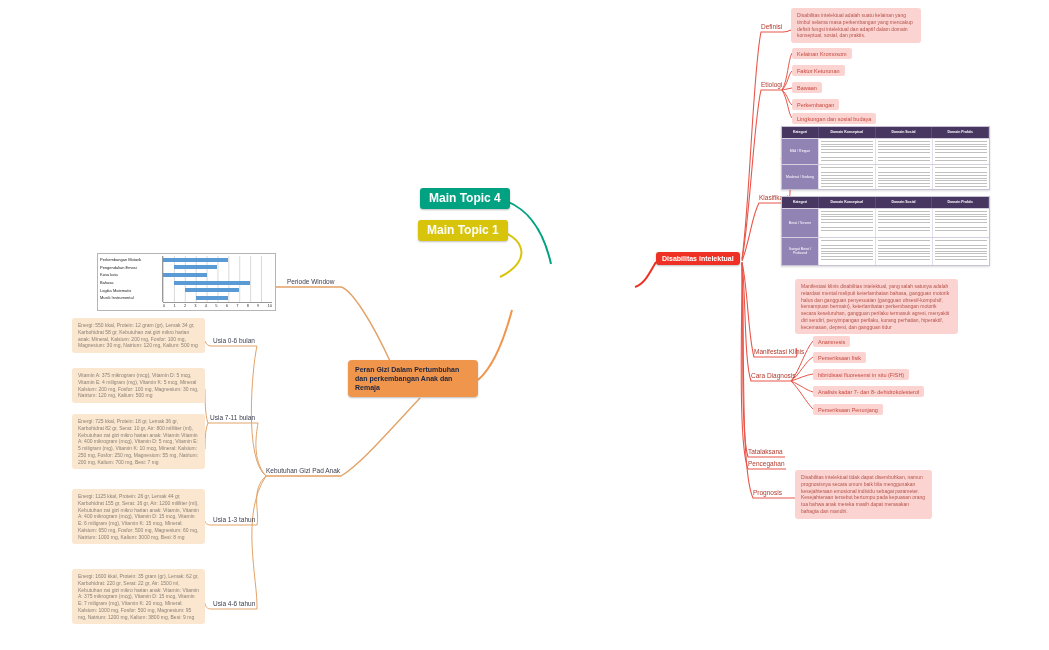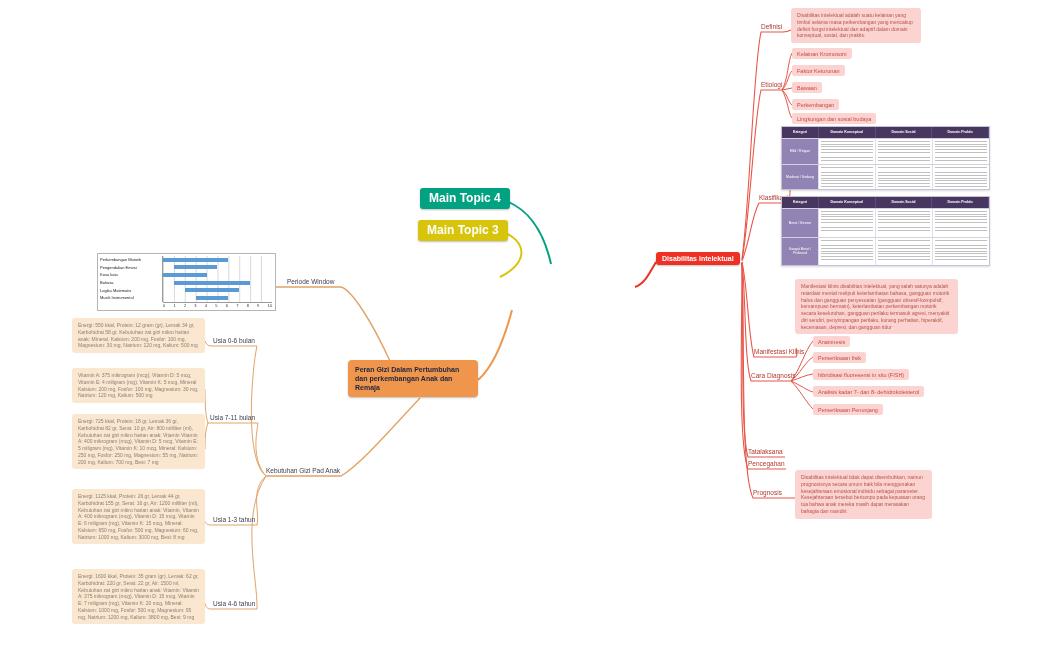--- a/index.html
+++ b/index.html
@@ -90,21 +90,21 @@
     <path d="M791,381 C802,386 806,390 813,392" stroke="#e8564a" stroke-width="1" fill="none"></path>
     <path d="M791,381 C800,390 806,402 813,409" stroke="#e8564a" stroke-width="1" fill="none"></path>
     <path d="M742,263 C744,320 740,430 748,457 L785,457" stroke="#e8564a" stroke-width="1.1" fill="none"></path>
     <path d="M742,263 C742,330 738,443 748,469 L786,469" stroke="#e8564a" stroke-width="1.1" fill="none"></path>
     <path d="M742,263 C745,335 740,470 753,498 L795,498" stroke="#e8564a" stroke-width="1.1" fill="none"></path>
   </svg>
 
 
   <div class="node topic-pill" style="left:420px;top:188px;background:#00a282;">Main Topic 4</div>
 
-  <div class="node topic-pill" style="left:418px;top:220px;background:#d8c40a;">Main Topic 3</div>
+  <div class="node topic-pill" style="left:418px;top:220px;background:#d8c40a;">Main Topic 1</div>
 
   <div class="node gizi-node" style="left:348px;top:360px;">Peran Gizi Dalam Pertumbuhan dan perkembangan Anak dan Remaja</div>
 
   <div class="node red-node" style="left:656px;top:252px;">Disabilitas intelektual</div>
 
   <div class="node lbl lbl-left" style="left:287px;top:278px;">Periode Window</div>
   <div class="node lbl lbl-left" style="left:266px;top:467px;">Kebutuhan Gizi Pad Anak</div>
   <div class="node lbl lbl-left" style="left:213px;top:337px;">Usia 0-6 bulan</div>
   <div class="node lbl lbl-left" style="left:210px;top:414px;">Usia 7-11 bulan</div>
   <div class="node lbl lbl-left" style="left:213px;top:516px;">Usia 1-3 tahun</div>

